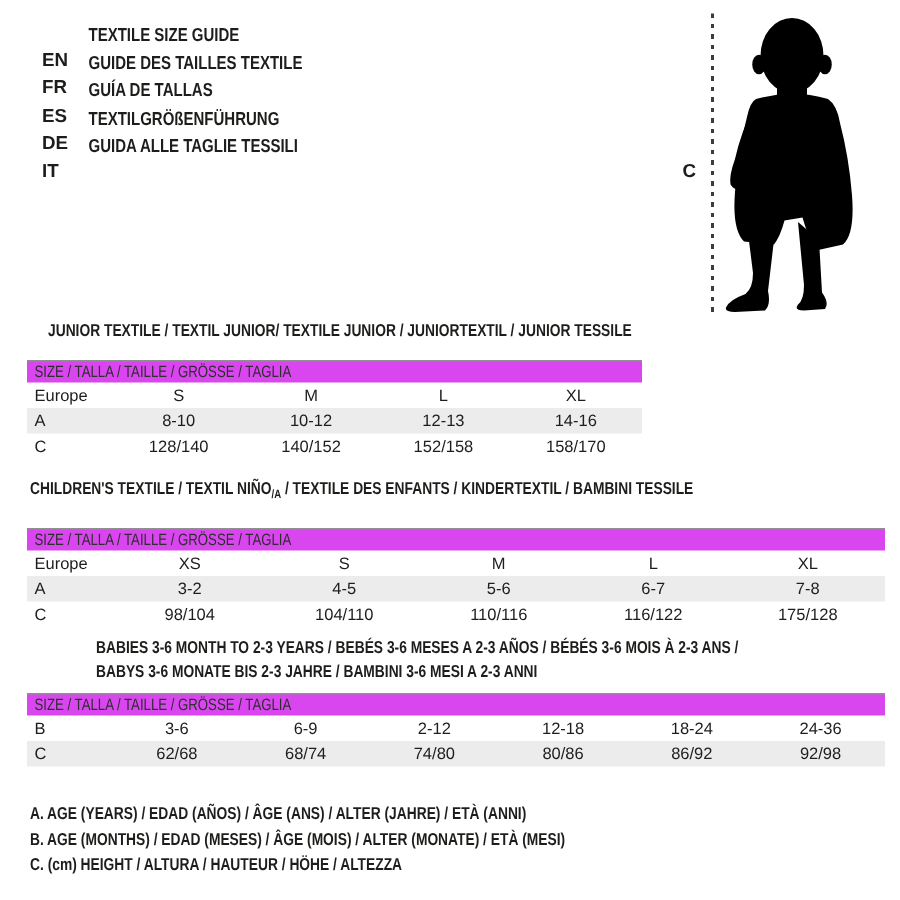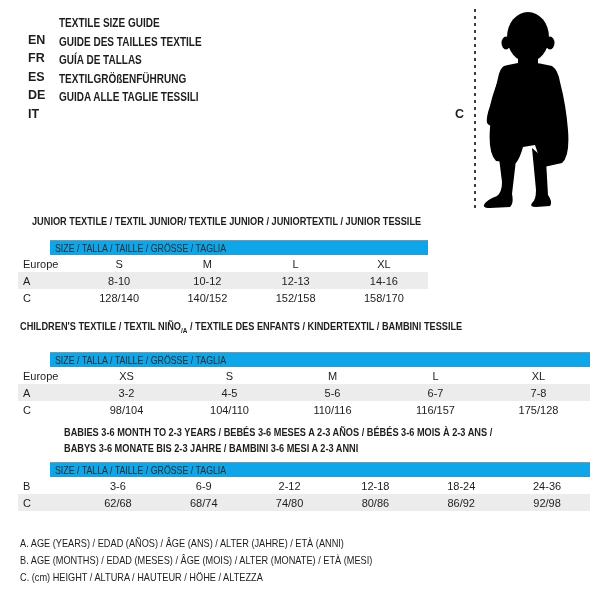--- a/index.html
+++ b/index.html
@@ -22,29 +22,29 @@
     background:repeating-linear-gradient(to bottom,#3c3c3c 0 3px,transparent 3px 7px);}
   .c-label{left:455px;top:107px;font-weight:bold;font-size:12.5px;}
   .baby-svg{left:482px;top:10px;}
 
   
   .sec-title{font-weight:bold;font-size:11.5px;line-height:16px;white-space:nowrap;}
   .sub{font-size:8px;vertical-align:sub;}
 
   
   .size-table{left:18px;}
-  .t-header{height:14px;background:#0ea5e9;border-top:1px solid #8f8f8f;
-    display:flex;align-items:center;padding-left:5px;font-size:11px;color:#2e2e2e;margin-left:32px;}
+  .t-header{height:14px;background:#d946ef;border-top:1px solid #8f8f8f;
+    display:flex;align-items:center;padding-left:5px;font-size:11px;color:#2e2e2e;}
   .t-row{display:flex;height:17px;align-items:center;font-size:11px;}
   .t-row .lbl{width:52px;padding-left:5px;flex:0 0 auto;}
   .t-row .cell{flex:1;text-align:center;}
   .row-alt{background:#ececec;}
 
   
-  .footnote{font-weight:normal;font-size:11.5px;line-height:17px;white-space:nowrap;}
+  .footnote{font-weight:bold;font-size:11.5px;line-height:17px;white-space:nowrap;}
 </style>
 </head>
 <body>
 
 <div class="abs lang-block">
   <div class="lang-row">
     <span class="lang-code">EN</span>
     <span class="lang-title cond">TEXTILE SIZE GUIDE</span>
   </div>
   <div class="lang-row">
@@ -134,21 +134,21 @@
     <span class="cell">4-5</span>
     <span class="cell">5-6</span>
     <span class="cell">6-7</span>
     <span class="cell">7-8</span>
   </div>
   <div class="t-row">
     <span class="lbl">C</span>
     <span class="cell">98/104</span>
     <span class="cell">104/110</span>
     <span class="cell">110/116</span>
-    <span class="cell">116/157</span>
+    <span class="cell">116/122</span>
     <span class="cell">175/128</span>
   </div>
 </div>
 
 <div class="abs sec-title" style="left:20px;top:424px;margin-left:44px;">
   <span class="cond">BABIES 3-6 MONTH TO 2-3 YEARS / BEBÉS 3-6 MESES A 2-3 AÑOS / BÉBÉS 3-6 MOIS À 2-3 ANS /</span><br>
   <span class="cond">BABYS 3-6 MONATE BIS 2-3 JAHRE / BAMBINI 3-6 MESI A 2-3 ANNI</span>
 </div>
 <div class="abs size-table" style="top:462px;width:572px;">
   <div class="t-header">

